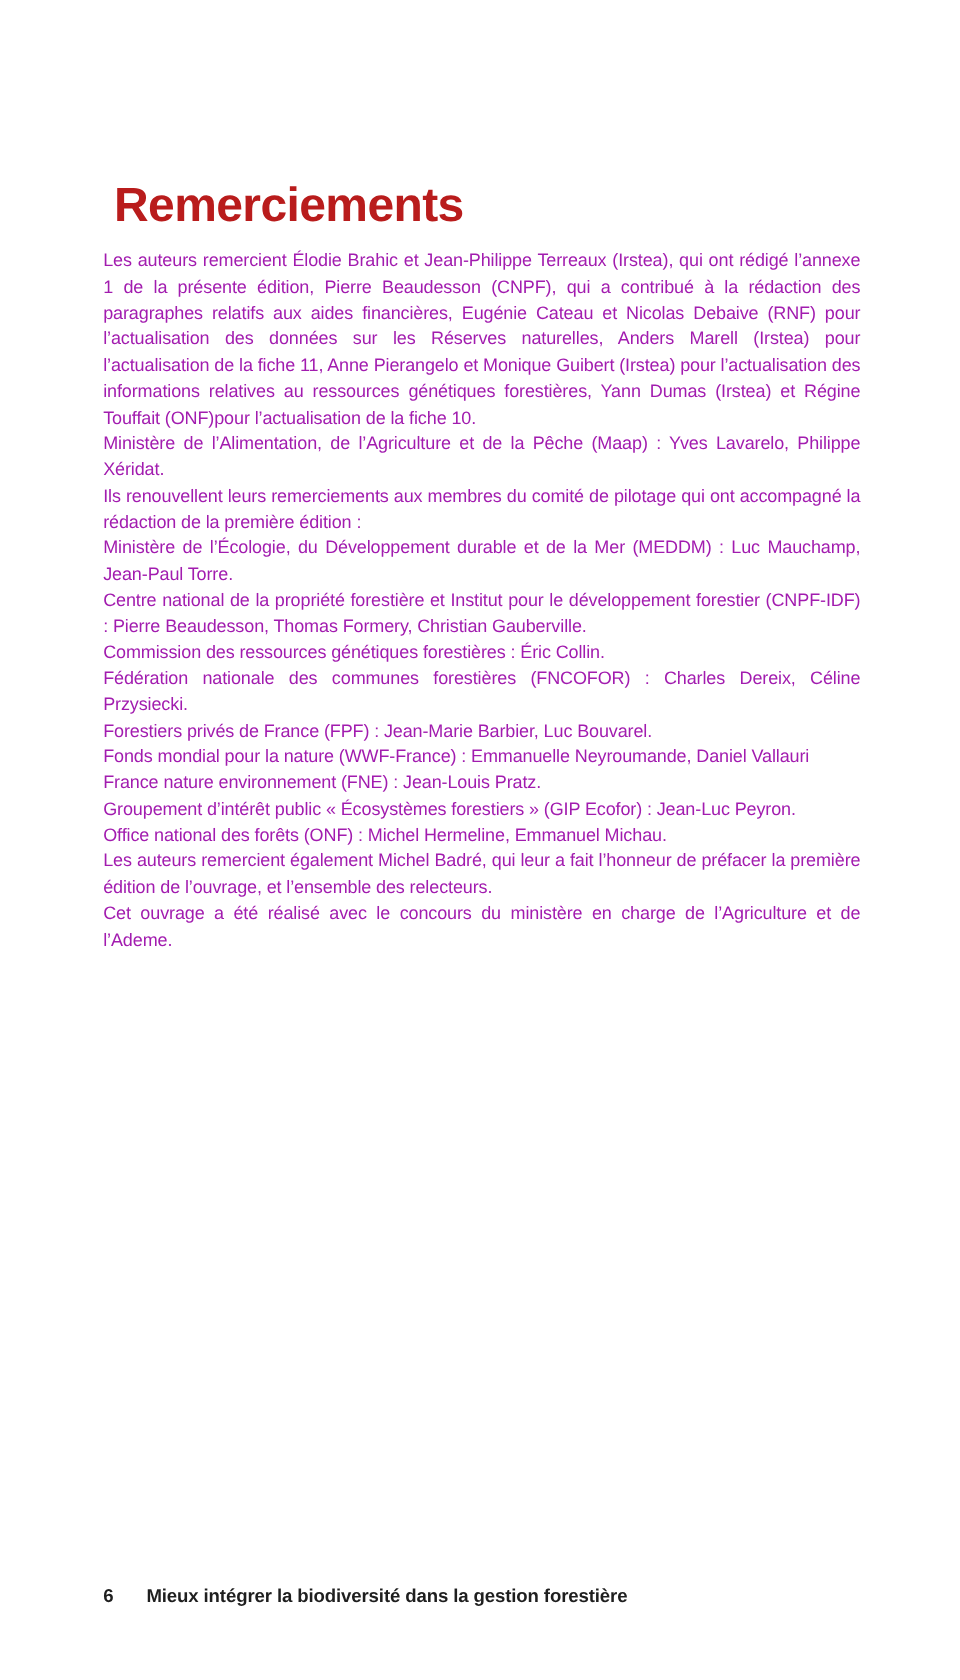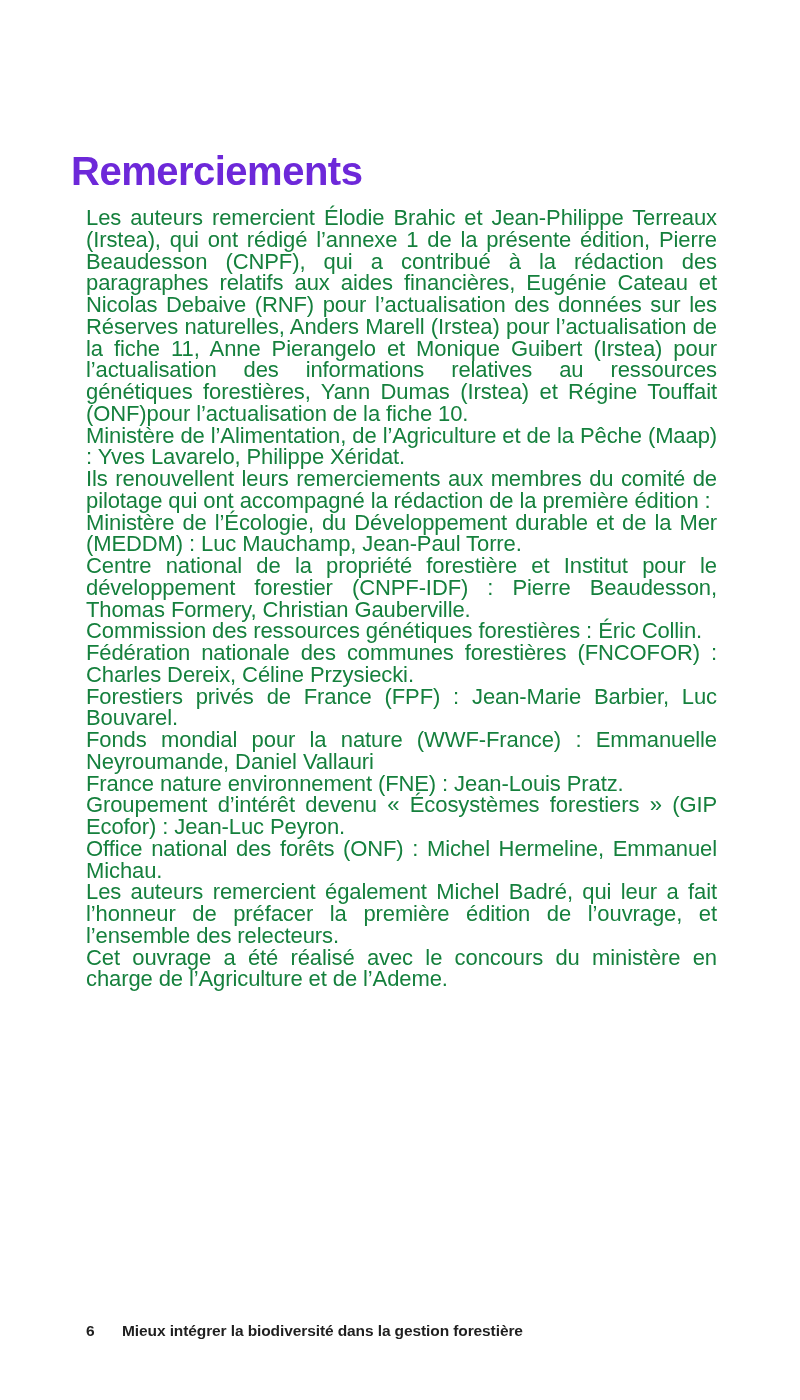--- a/index.html
+++ b/index.html
@@ -8,40 +8,40 @@
     position: relative;
     width: 800px;
     height: 1400px;
     background: #ffffff;
     font-family: "Liberation Sans", "DejaVu Sans", sans-serif;
     color: #1c1c1c;
     overflow: hidden;
   }
   .page-title {
     position: absolute;
-    left: 71px;
+    left: 95px;
     top: 149px;
     font-size: 40px;
     line-height: 1.1;
     font-weight: 700;
     letter-spacing: -0.5px;
-    color: #6d28d9;
+    color: #b91c1c;
   }
   .content {
     position: absolute;
     left: 86px;
     top: 207px;
     width: 631px;
   }
   .content p {
-    font-size: 22px;
+    font-size: 15px;
     line-height: 21.75px;
     text-align: justify;
     letter-spacing: -0.1px;
-    color: #15803d;
+    color: #a21caf;
   }
   .footer {
     position: absolute;
     left: 86px;
     top: 1322px;
     display: flex;
     align-items: baseline;
     font-weight: 700;
     font-size: 15.5px;
     color: #1f1f1f;
@@ -60,21 +60,21 @@
     <p>Les auteurs remercient Élodie Brahic et Jean-Philippe Terreaux (Irstea), qui ont rédigé l’annexe 1 de la présente édition, Pierre Beaudesson (CNPF), qui a contribué à la rédaction des paragraphes relatifs aux aides financières, Eugénie Cateau et Nicolas Debaive (RNF) pour l’actualisation des données sur les Réserves naturelles, Anders Marell (Irstea) pour l’actualisation de la fiche 11, Anne Pierangelo et Monique Guibert (Irstea) pour l’actualisation des informations relatives au ressources génétiques forestières, Yann Dumas (Irstea) et Régine Touffait (ONF)pour l’actualisation de la fiche 10.</p>
     <p>Ministère de l’Alimentation, de l’Agriculture et de la Pêche (Maap) : Yves Lavarelo, Philippe Xéridat.</p>
     <p>Ils renouvellent leurs remerciements aux membres du comité de pilotage qui ont accompagné la rédaction de la première édition :</p>
     <p>Ministère de l’Écologie, du Développement durable et de la Mer (MEDDM) : Luc Mauchamp, Jean-Paul Torre.</p>
     <p>Centre national de la propriété forestière et Institut pour le développement forestier (CNPF-IDF) : Pierre Beaudesson, Thomas Formery, Christian Gauberville.</p>
     <p>Commission des ressources génétiques forestières : Éric Collin.</p>
     <p>Fédération nationale des communes forestières (FNCOFOR) : Charles Dereix, Céline Przysiecki.</p>
     <p>Forestiers privés de France (FPF) : Jean-Marie Barbier, Luc Bouvarel.</p>
     <p>Fonds mondial pour la nature (WWF-France) : Emmanuelle Neyroumande, Daniel Vallauri</p>
     <p>France nature environnement (FNE) : Jean-Louis Pratz.</p>
-    <p>Groupement d’intérêt devenu « Écosystèmes forestiers » (GIP Ecofor) : Jean-Luc Peyron.</p>
+    <p>Groupement d’intérêt public « Écosystèmes forestiers » (GIP Ecofor) : Jean-Luc Peyron.</p>
     <p>Office national des forêts (ONF) : Michel Hermeline, Emmanuel Michau.</p>
     <p>Les auteurs remercient également Michel Badré, qui leur a fait l’honneur de préfacer la première édition de l’ouvrage, et l’ensemble des relecteurs.</p>
     <p>Cet ouvrage a été réalisé avec le concours du ministère en charge de l’Agriculture et de l’Ademe.</p>
   </div>
 
   <div class="footer">
     <span class="page-number">6</span>
     <span class="running-title">Mieux intégrer la biodiversité dans la gestion forestière</span>
   </div>
 

